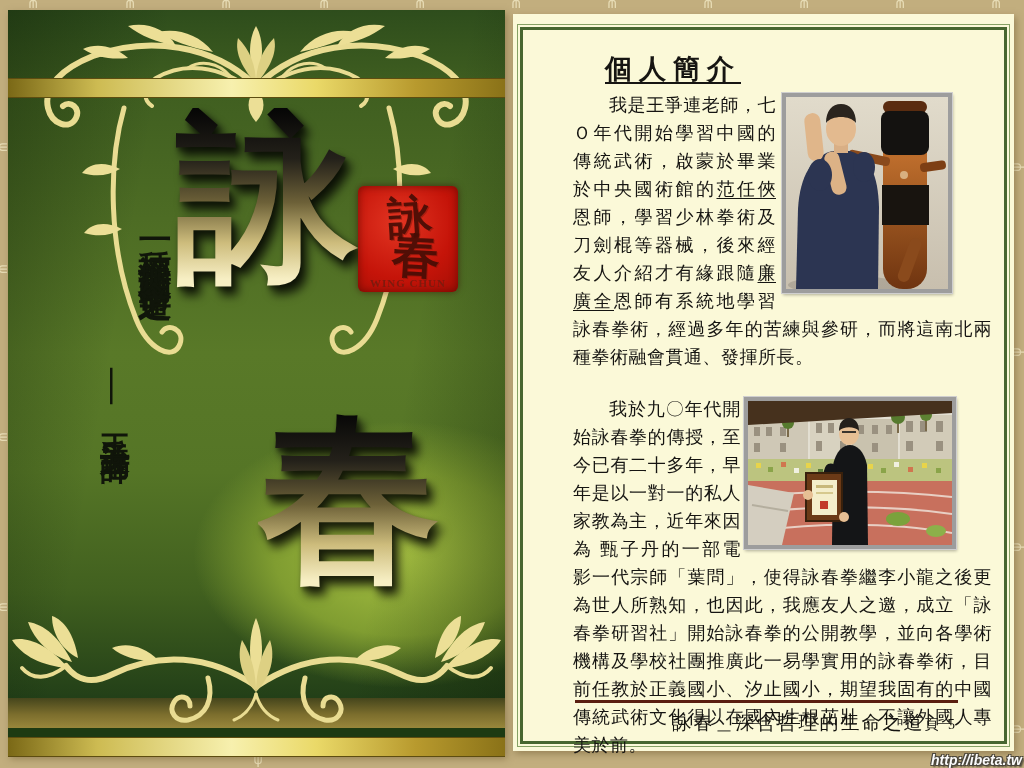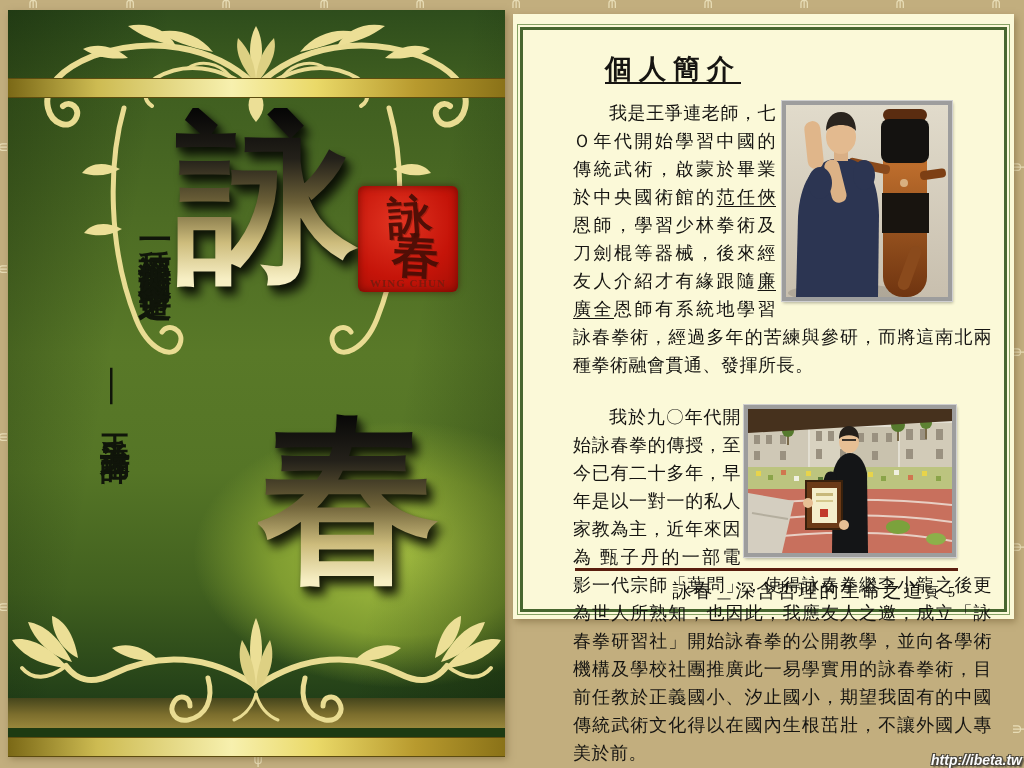--- a/index.html
+++ b/index.html
@@ -70,36 +70,36 @@
   .seal .sg{position:absolute;color:#470d05;font-weight:bold;opacity:.92;
     font-family:"Liberation Serif",serif;text-shadow:1px 1px 0 rgba(120,20,8,.5);}
   .seal .sg1{left:30px;top:2px;font-size:44px;transform:rotate(-4deg);}
   .seal .sg2{left:34px;top:38px;font-size:48px;transform:rotate(3deg);}
   .seal-label{position:absolute;left:0;bottom:3px;width:100%;text-align:center;
     font-family:"Liberation Serif",serif;font-weight:bold;font-size:11px;
     color:#7e1a0e;letter-spacing:1px;}
 
   
   .page{
-    position:absolute;left:513px;top:14px;width:501px;height:605px;
+    position:absolute;left:513px;top:14px;width:501px;height:737px;
     background:#fbf9d8;box-shadow:2px 3px 7px rgba(110,90,50,.5);
   }
   .page-inner{
     position:absolute;left:7px;right:7px;top:13px;bottom:7px;
     border:3px solid #47662f;outline:1px solid #86a164;outline-offset:2px;
     background:#fbf9d8;
   }
   .content{position:absolute;inset:0;padding:21px 12px 0 50px;color:#161512;}
   .heading{
     margin:0 0 3px 32px;font-size:27px;font-weight:bold;letter-spacing:7px;
     text-decoration:underline;text-underline-offset:4px;text-decoration-thickness:2px;
   }
   .para{
     font-size:18px;line-height:28px;letter-spacing:.5px;
-    text-align:justify;text-indent:2em;margin:12px 0 24px 0;
+    text-align:justify;text-indent:2em;margin:4px 0 24px 0;
   }
   .para::after{content:"";display:block;clear:both;}
   .u{text-decoration:underline;text-underline-offset:3px;}
   .photo{float:right;background:#ddd;border:4px solid #9d9d9d;outline:1px solid #cfcfcf;
     box-shadow:inset 0 0 0 1px #e2e2e2, 1px 2px 3px rgba(0,0,0,.3);}
   .photo svg{display:block;}
   .photo1{width:162px;height:192px;margin:2px 40px 6px 6px;}
   .photo2{width:204px;height:144px;margin:2px 36px 6px 3px;}
 
   .footer{position:absolute;left:52px;right:46px;bottom:5px;}

